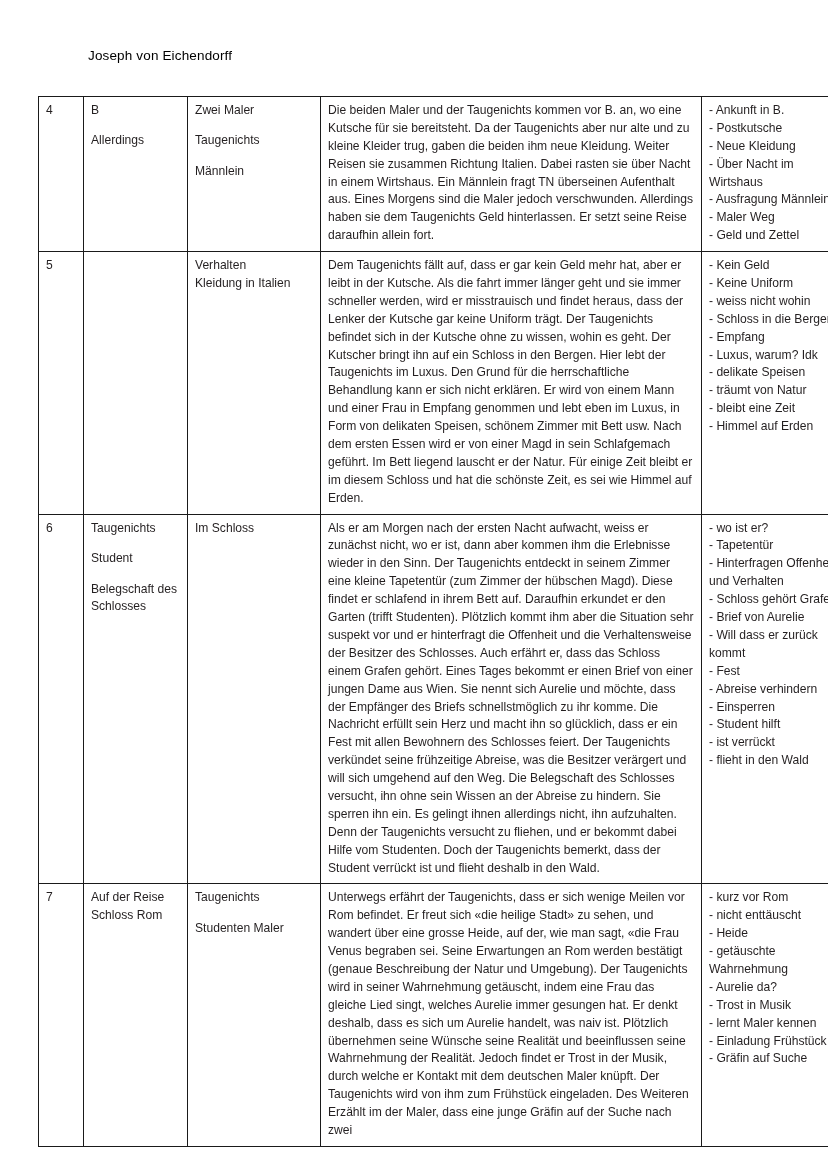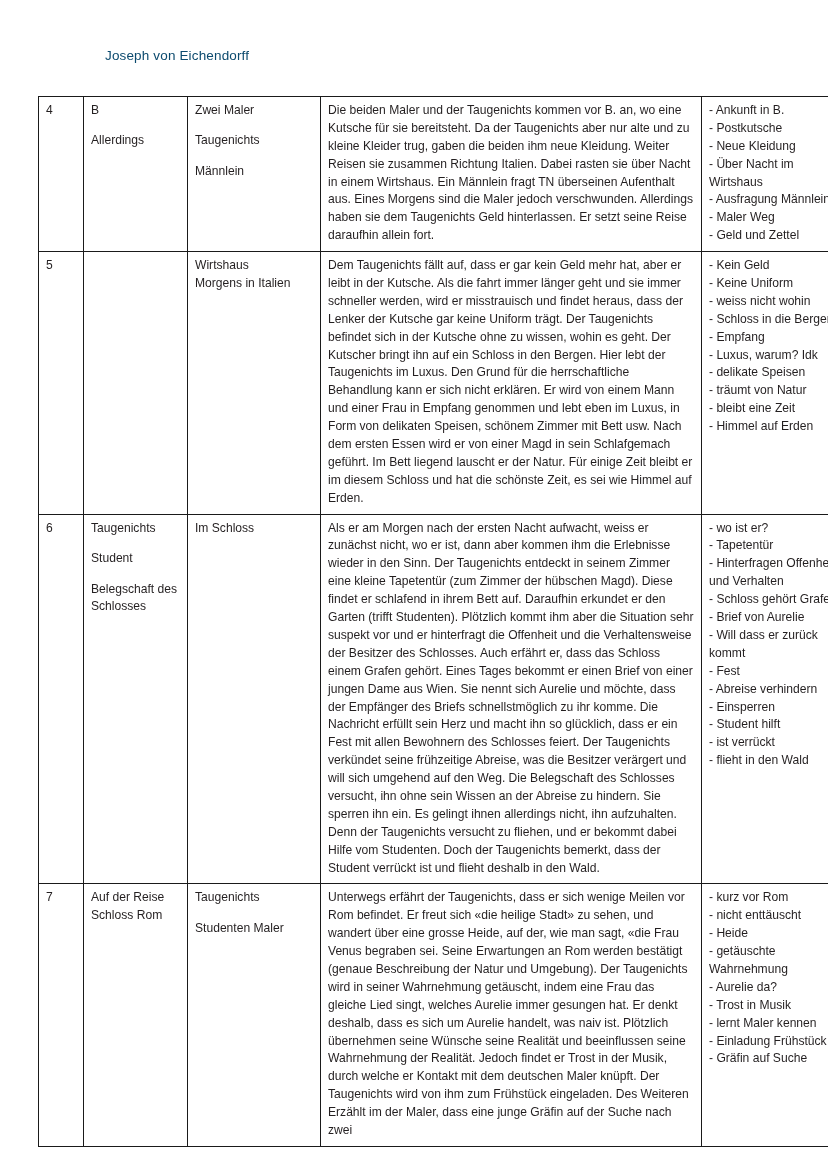--- a/index.html
+++ b/index.html
@@ -17,24 +17,24 @@
     overflow: hidden;
   }
   .page {
     position: relative;
     width: 828px;
     height: 1171px;
     box-sizing: border-box;
   }
   .doc-header {
     position: absolute;
-    left: 105px;
+    left: 88px;
     top: 48px;
     font-size: 13.5px;
-    color: #0c4a6e;
+    color: #000000;
     letter-spacing: 0.15px;
     white-space: nowrap;
   }
   table.summary-table {
     position: absolute;
     left: 38px;
     top: 96px;
     width: 732px;
     border-collapse: collapse;
     table-layout: fixed;
@@ -115,22 +115,22 @@
           </ul>
         </td>
       </tr>
 
       <tr>
         <td class="col-num">
           <span>5</span>
         </td>
         <td class="col-place"></td>
         <td class="col-people">
-          <span class="cell-line">Wirtshaus</span>
-          <span class="cell-line">Morgens in Italien</span>
+          <span class="cell-line">Verhalten</span>
+          <span class="cell-line">Kleidung in Italien</span>
         </td>
         <td class="col-content">
           <p class="content-para">Dem Taugenichts fällt auf, dass er gar kein Geld mehr hat, aber er leibt in der Kutsche. Als die fahrt immer länger geht und sie immer schneller werden, wird er misstrauisch und findet heraus, dass der Lenker der Kutsche gar keine Uniform trägt. Der Taugenichts befindet sich in der Kutsche ohne zu wissen, wohin es geht. Der Kutscher bringt ihn auf ein Schloss in den Bergen. Hier lebt der Taugenichts im Luxus. Den Grund für die herrschaftliche Behandlung kann er sich nicht erklären. Er wird von einem Mann und einer Frau in Empfang genommen und lebt eben im Luxus, in Form von delikaten Speisen, schönem Zimmer mit Bett usw. Nach dem ersten Essen wird er von einer Magd in sein Schlafgemach geführt. Im Bett liegend lauscht er der Natur. Für einige Zeit bleibt er im diesem Schloss und hat die schönste Zeit, es sei wie Himmel auf Erden.</p>
         </td>
         <td class="col-keywords">
           <ul class="kw-list">
             <li>- Kein Geld</li>
             <li>- Keine Uniform</li>
             <li>- weiss nicht wohin</li>
             <li>- Schloss in die Bergen</li>

